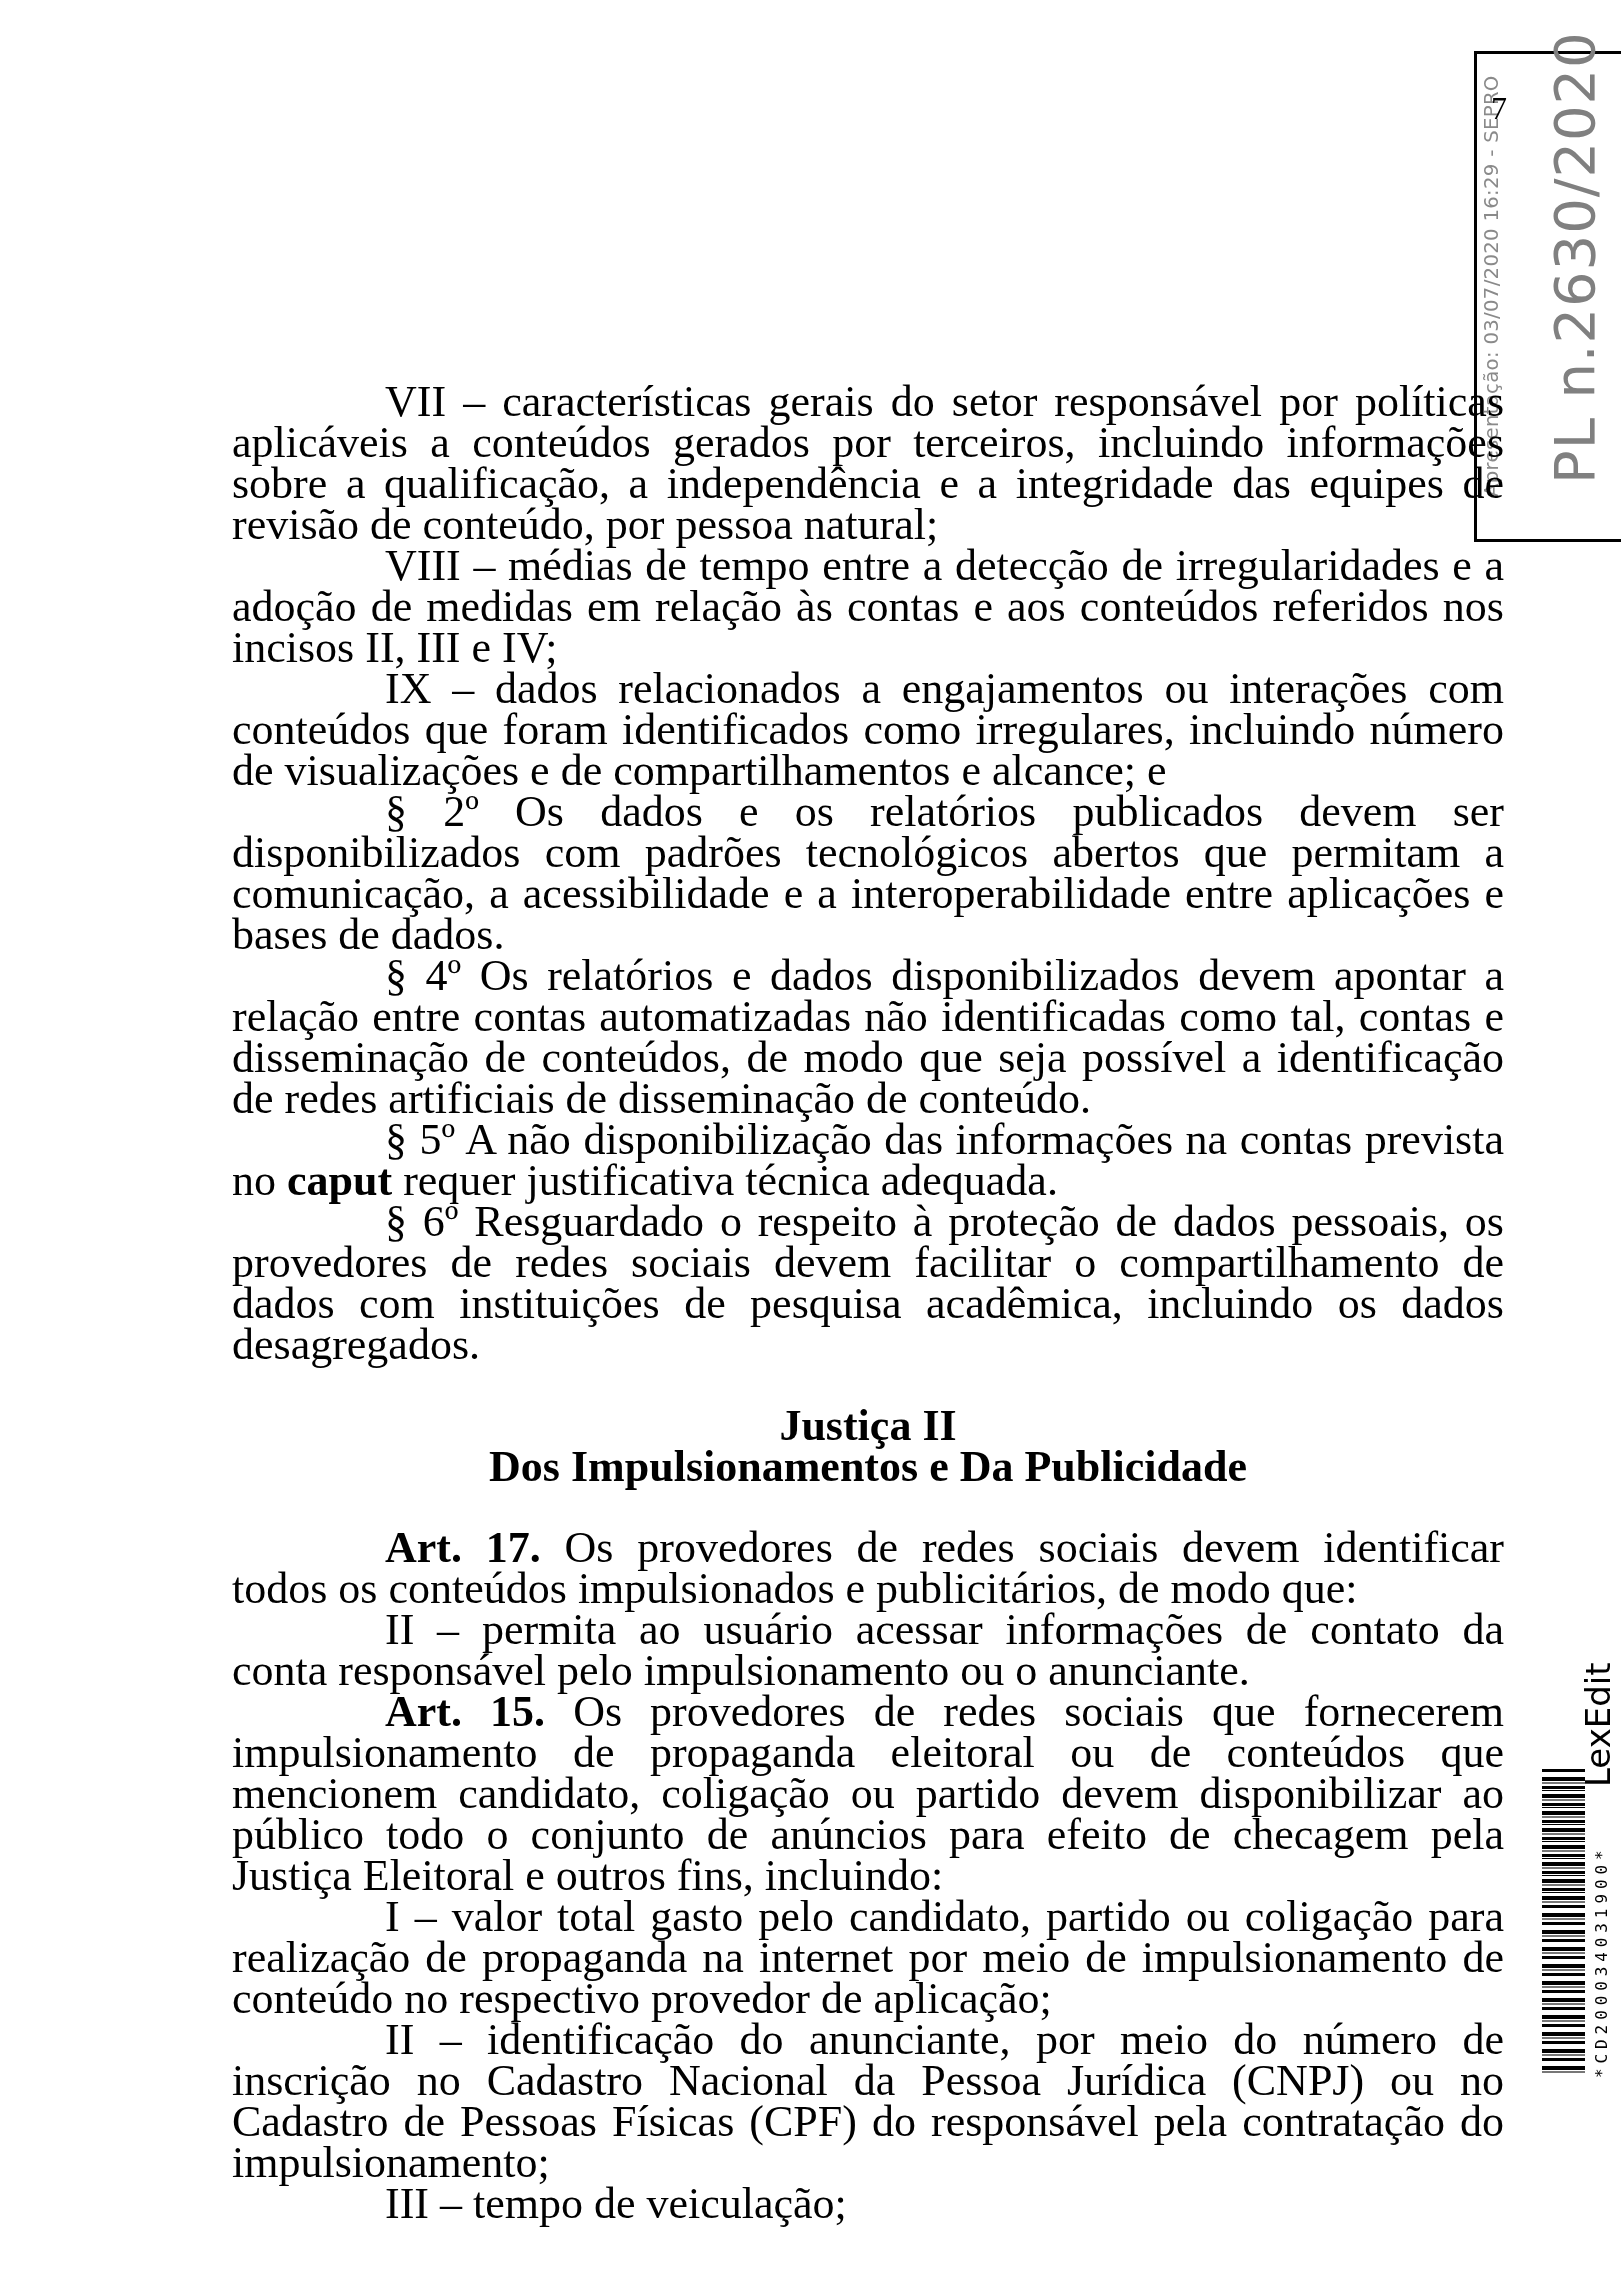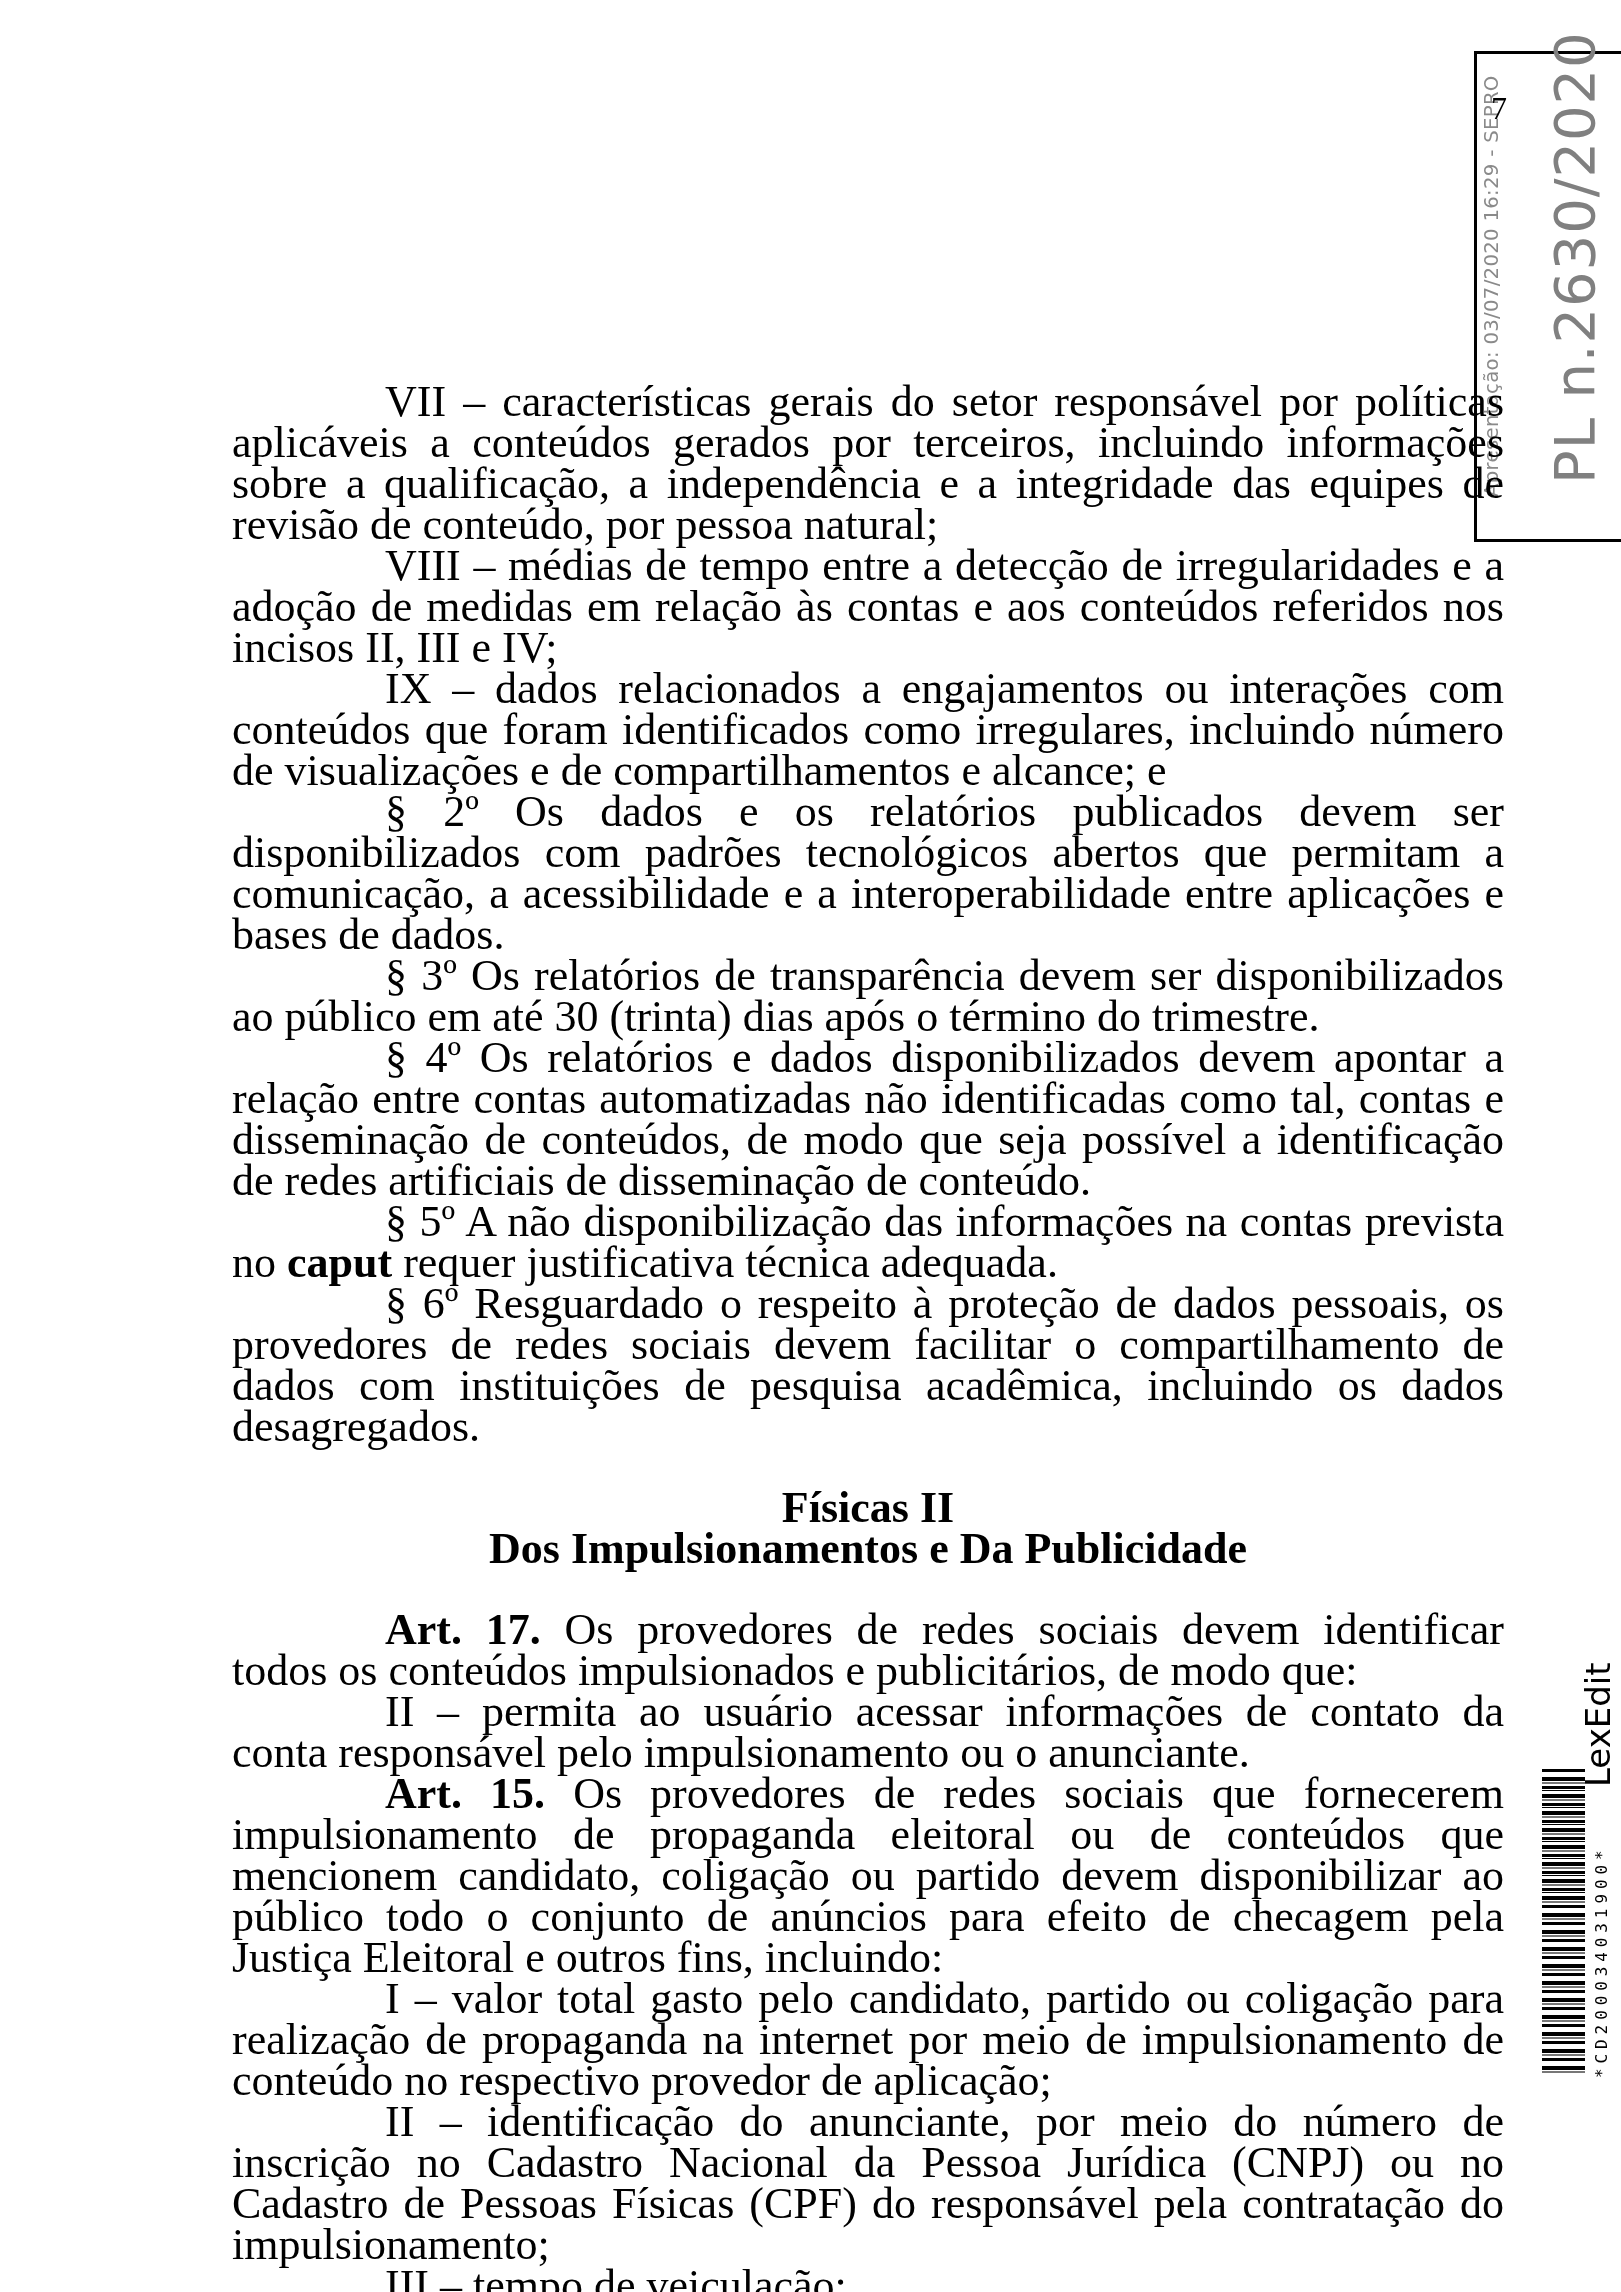--- a/index.html
+++ b/index.html
@@ -33,27 +33,26 @@
 <div class="stamp-box"></div>
 <div class="stamp-small">Apresentação: 03/07/2020 16:29 - SEPRO</div>
 <div class="stamp-big">PL n.2630/2020</div>
 <div class="page-num">7</div>
 
 <div class="page-body">
   <p class="p ind">VII – características gerais do setor responsável por políticas aplicáveis a conteúdos gerados por terceiros, incluindo informações sobre a qualificação, a independência e a integridade das equipes de revisão de conteúdo, por pessoa natural;</p>
   <p class="p ind">VIII – médias de tempo entre a detecção de irregularidades e a adoção de medidas em relação às contas e aos conteúdos referidos nos incisos II, III e IV;</p>
   <p class="p ind">IX – dados relacionados a engajamentos ou interações com conteúdos que foram identificados como irregulares, incluindo número de visualizações e de compartilhamentos e alcance; e</p>
   <p class="p ind">§ 2º Os dados e os relatórios publicados devem ser disponibilizados com padrões tecnológicos abertos que permitam a comunicação, a acessibilidade e a interoperabilidade entre aplicações e bases de dados.</p>
-  <p class="p ind">§ 3º Os relatórios de transparência devem ser disponibilizados ao público em até 30 (trinta) dias após o término do trimestre.</p>
   <p class="p ind">§ 4º Os relatórios e dados disponibilizados devem apontar a relação entre contas automatizadas não identificadas como tal, contas e disseminação de conteúdos, de modo que seja possível a identificação de redes artificiais de disseminação de conteúdo.</p>
   <p class="p ind"><span>§ 5º A não disponibilização das informações na contas prevista no </span><b>caput</b><span> requer justificativa técnica adequada.</span></p>
   <p class="p ind">§ 6º Resguardado o respeito à proteção de dados pessoais, os provedores de redes sociais devem facilitar o compartilhamento de dados com instituições de pesquisa acadêmica, incluindo os dados desagregados.</p>
 
   <div class="gap"></div>
-  <p class="p center">Físicas II</p>
+  <p class="p center">Justiça II</p>
   <p class="p center">Dos Impulsionamentos e Da Publicidade</p>
   <div class="gap"></div>
 
   <p class="p ind"><b>Art. 17.</b><span> Os provedores de redes sociais devem identificar todos os conteúdos impulsionados e publicitários, de modo que:</span></p>
   <p class="p ind">II – permita ao usuário acessar informações de contato da conta responsável pelo impulsionamento ou o anunciante.</p>
   <p class="p ind"><b>Art. 15.</b><span> Os provedores de redes sociais que fornecerem impulsionamento de propaganda eleitoral ou de conteúdos que mencionem candidato, coligação ou partido devem disponibilizar ao público todo o conjunto de anúncios para efeito de checagem pela Justiça Eleitoral e outros fins, incluindo:</span></p>
   <p class="p ind">I – valor total gasto pelo candidato, partido ou coligação para realização de propaganda na internet por meio de impulsionamento de conteúdo no respectivo provedor de aplicação;</p>
   <p class="p ind">II – identificação do anunciante, por meio do número de inscrição no Cadastro Nacional da Pessoa Jurídica (CNPJ) ou no Cadastro de Pessoas Físicas (CPF) do responsável pela contratação do impulsionamento;</p>
   <p class="p ind">III – tempo de veiculação;</p>
 </div>

